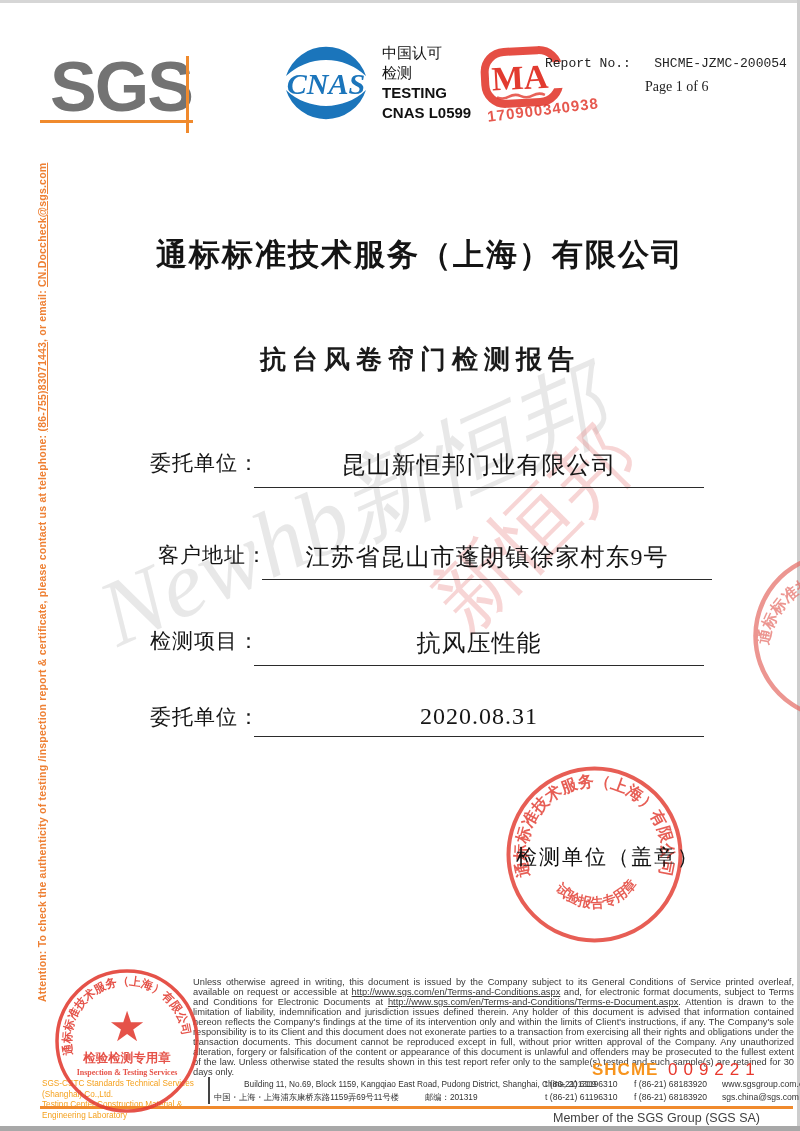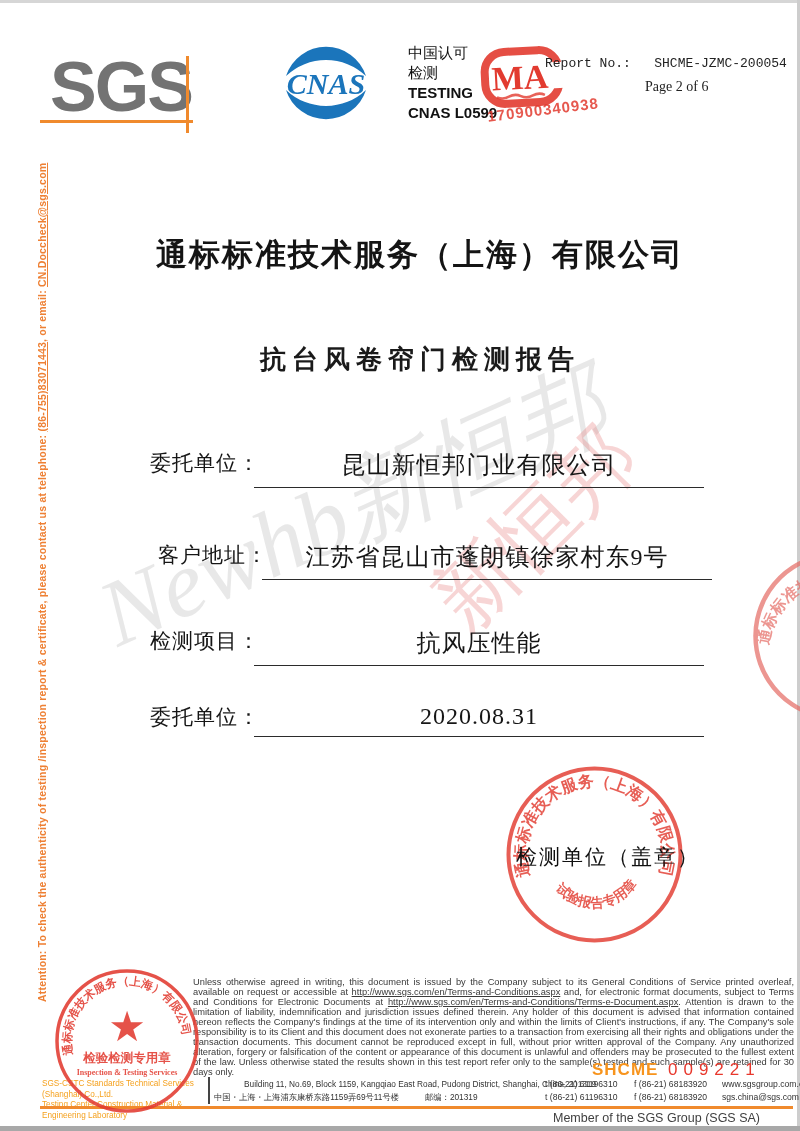--- a/index.html
+++ b/index.html
@@ -9,21 +9,21 @@
   
   .edge-top{left:0;top:0;width:800px;height:3px;background:#d6d6d6;}
   .edge-right{right:0;top:0;width:3px;height:1131px;background:#cdcdcd;}
   .edge-bottom{left:0;top:1126px;width:800px;height:5px;background:#a8a8a8;}
   
   .sgs-logo{left:50px;top:52px;font-size:70px;font-weight:bold;letter-spacing:-2px;
             color:#737373;font-family:"Liberation Sans",sans-serif;line-height:70px;}
   .o-vline{left:186px;top:56px;width:3px;height:77px;background:#f08a2d;}
   .o-hline{left:40px;top:120px;width:153px;height:3px;background:#f08a2d;}
   .cnas-box{left:264px;top:40px;width:124px;height:86px;}
-  .accred{left:408px;top:43px;font-size:15px;line-height:20px;color:#111;}
+  .accred{left:382px;top:43px;font-size:15px;line-height:20px;color:#111;}
   .accred .b{font-weight:bold;}
   .cma-box{left:480px;top:46px;width:84px;height:64px;transform:rotate(-3deg);}
   .cma-num{left:487px;top:101px;font-size:15px;color:#e23b30;transform:rotate(-7deg);
            letter-spacing:1px;font-weight:bold;opacity:.85;}
   .repno{left:545px;top:56px;font-size:13px;color:#222;font-family:Liberation Mono, monospace;}
   .pageno{left:645px;top:79px;font-size:14px;color:#222;font-family:"Liberation Serif",serif;}
   
   .attention{left:36px;top:1002px;width:850px;transform:rotate(-90deg);transform-origin:0 0;
              font-size:10.5px;font-weight:bold;color:#ee8034;letter-spacing:.2px;}
   .attention .u{text-decoration:underline;}
@@ -113,21 +113,21 @@
       <text x="40" y="43" text-anchor="middle" font-size="34" font-weight="bold" fill="#e23b30" font-family="Liberation Sans, sans-serif">MA</text>
       <path d="M16,50 q6,3 12,0 q6,-3 12,0 q6,3 12,0 q6,-3 12,0" stroke="#e23b30" stroke-width="2.5" fill="none" opacity="0.8"></path>
     </svg>
   </div>
   <div class="abs cma-num">170900340938</div>
 
   <div class="abs repno">
     <span>Report No.:</span>&nbsp;&nbsp;
     <span>SHCME-JZMC-200054</span>
   </div>
-  <div class="abs pageno">Page 2 of 6</div>
+  <div class="abs pageno">Page 1 of 6</div>
 
   <div class="abs attention">
     <span>Attention: To check the authenticity of testing /inspection report &amp; certificate, please contact us at telephone: </span><span class="u">(86-755)83071443</span><span>, or email: </span><span class="u">CN.Doccheck@sgs.com</span>
   </div>
 
   <div class="abs title">通标标准技术服务（上海）有限公司</div>
   <div class="abs subtitle">抗台风卷帘门检测报告</div>
 
   <div class="abs frow r1">
     <span class="lab">委托单位：</span>

